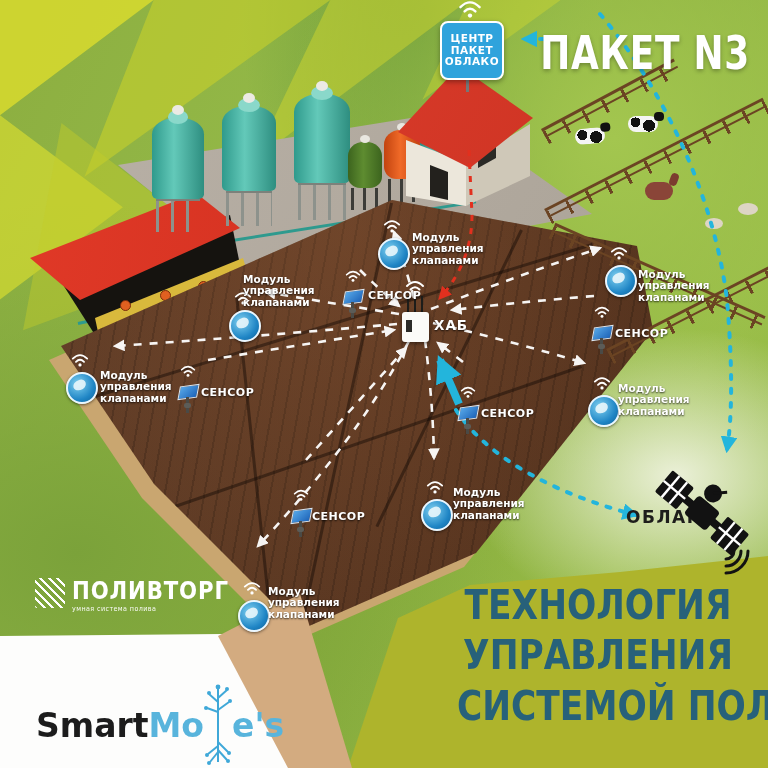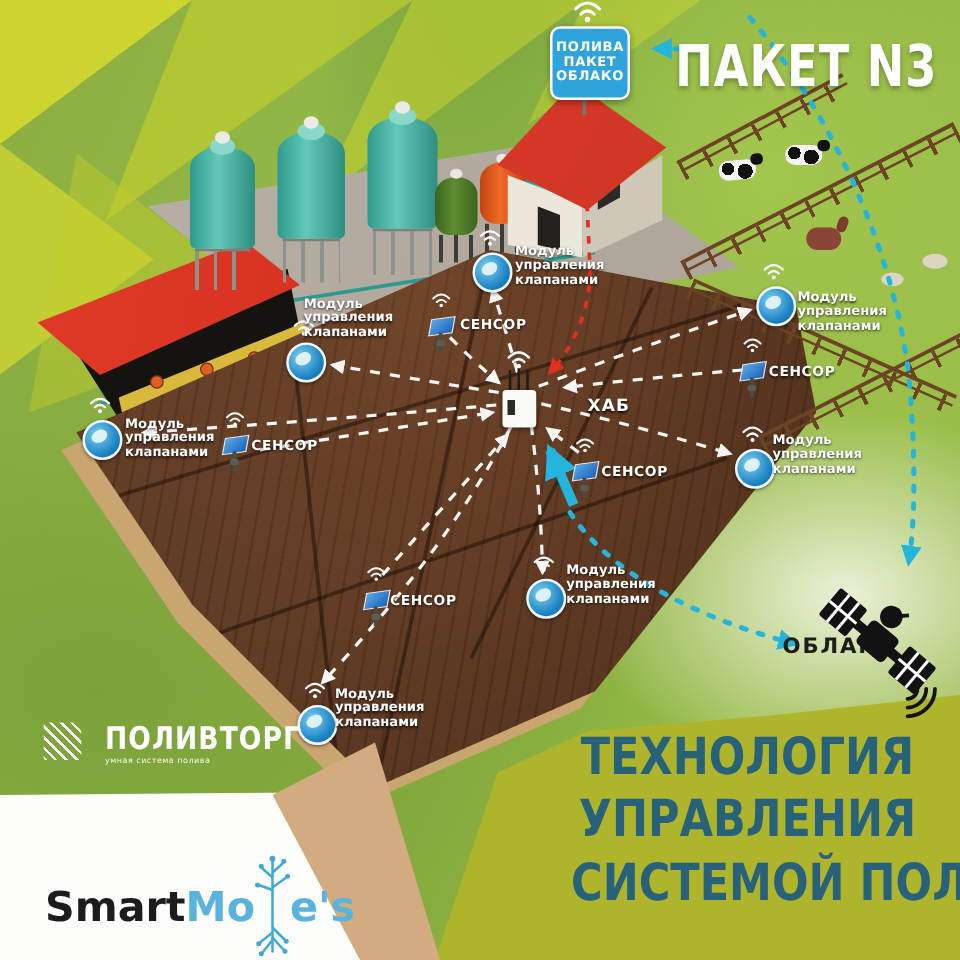--- a/index.html
+++ b/index.html
@@ -71,62 +71,62 @@
          background:repeating-linear-gradient(90deg,#6b4423 0 3px,transparent 3px 22px);}
   .fence::after{content:'';position:absolute;left:0;right:0;top:5px;border-top:2px solid #6b4423;}
   .cow{position:absolute;width:30px;height:16px;border-radius:8px;background:
        radial-gradient(circle at 25% 40%,#111 0 5px,transparent 5px),
        radial-gradient(circle at 70% 60%,#111 0 6px,transparent 6px),#f4f4f4;}
   .cow::before{content:'';position:absolute;right:-6px;top:-4px;width:10px;height:9px;border-radius:4px;background:#111;}
   .horse{position:absolute;width:28px;height:18px;border-radius:9px;background:#8a4538;}
   .horse::before{content:'';position:absolute;right:-5px;top:-9px;width:8px;height:13px;border-radius:4px;background:#7c3b2f;transform:rotate(20deg);}
   .sheep{position:absolute;border-radius:55%;background:#ddd5c4;}
   
-  .node{position:absolute;}
+  .node{position:absolute;margin-top:36px;}
   .globe{width:28px;height:28px;border-radius:50%;border:2px solid #eaf7ff;
          background:radial-gradient(circle at 35% 35%,#7fd0f0,#1f85c5 62%,#0f5f96);position:relative;box-shadow:0 1px 3px rgba(0,0,0,.5);}
   .globe::after{content:'';position:absolute;left:5px;top:6px;width:13px;height:10px;background:#e9f6fb;
          border-radius:60% 40% 55% 45%;transform:rotate(-15deg);opacity:.9;}
   .node .wifi{position:absolute;left:5px;top:-19px;}
   .node-label{position:absolute;color:#fff;font-size:10.5px;font-weight:bold;line-height:1.08;
          text-shadow:0 1px 2px rgba(0,0,0,.75);white-space:nowrap;}
   .sensor .panel{position:absolute;left:0;top:6px;width:17px;height:12px;background:linear-gradient(135deg,#57a8e8,#1d63b8);
          border:1px solid #dce9f5;transform:skewX(-18deg) rotate(-8deg);}
   .sensor .post{position:absolute;left:7px;top:18px;width:3px;height:16px;background:#4a4a46;}
   .sensor .post::after{content:'';position:absolute;left:-2px;top:6px;width:7px;height:5px;background:#5c5c57;border-radius:2px;}
   .sensor .wifi{left:1px;top:-14px;}
   .sensor-label{font-size:11px;letter-spacing:.5px;}
   
   .hub-box{position:absolute;left:402px;top:312px;width:27px;height:30px;background:#fbfbf8;border-radius:3px;
            box-shadow:0 1px 4px rgba(0,0,0,.55);}
   .hub-box::before{content:'';position:absolute;left:4px;top:8px;width:6px;height:12px;background:#2b2b28;}
   .ant{position:absolute;width:2px;background:#1d1d1a;}
   .hub-label{position:absolute;left:434px;top:317px;color:#fff;font-weight:bold;font-size:13.5px;
-             letter-spacing:1px;text-shadow:0 1px 2px rgba(0,0,0,.8);margin-left:36px;}
+             letter-spacing:1px;text-shadow:0 1px 2px rgba(0,0,0,.8);}
   
   .sign-post{left:466px;top:74px;width:3px;height:18px;background:#777;}
   .sign{position:absolute;left:440px;top:21px;width:60px;height:55px;background:#2fa3dc;border:2.5px solid #fff;
         border-radius:8px;color:#fff;font-weight:bold;font-size:10.5px;line-height:1.1;text-align:center;
         display:flex;flex-direction:column;justify-content:center;letter-spacing:.5px;box-shadow:0 2px 5px rgba(0,0,0,.35);}
   
   .pkg{position:absolute;right:18px;top:26px;color:#fff;font-size:46px;font-weight:bold;letter-spacing:1px;
        transform:scaleX(.78);transform-origin:right center;text-shadow:0 2px 5px rgba(0,0,0,.3);white-space:nowrap;}
   .yellow-block{left:0;top:0;width:768px;height:768px;
        clip-path:polygon(348px 768px,398px 618px,470px 585px,620px 572px,768px 556px,768px 768px);
        background:radial-gradient(ellipse at 62% 8%, #d2da5e 0%, rgba(210,218,94,0) 40%),#aeb42c;}
   .title{position:absolute;left:430px;top:580px;width:336px;text-align:center;color:#27617a;
          font-weight:bold;font-size:41px;line-height:1.23;transform:scaleX(.84);transform-origin:center;white-space:nowrap;}
   
   .cloud-label{position:absolute;left:626px;top:460px;color:#1d1d1b;font-weight:bold;font-size:17px;letter-spacing:1.5px;margin-top:47px;}
   
   .white-panel{left:0;top:0;width:768px;height:768px;
        clip-path:polygon(0 636px,222px 634px,292px 768px,0 768px);background:#fdfdfc;}
   .beige{left:0;top:0;width:768px;height:768px;
        clip-path:polygon(218px 636px,300px 594px,352px 768px,288px 768px);background:#d3ab80;}
-  .pt{position:absolute;left:35px;top:578px;display:flex;align-items:flex-start;gap:19px;}
+  .pt{position:absolute;left:35px;top:578px;display:flex;align-items:flex-start;gap:7px;}
   .pt-mark{width:30px;height:30px;background:repeating-linear-gradient(45deg,#fff 0 2px,transparent 2px 6px);
            border-radius:2px;}
   .pt-name{color:#fff;font-size:25px;font-weight:bold;letter-spacing:1px;line-height:1;transform:scaleX(.85);transform-origin:left;}
   .pt-tag{color:#fff;font-size:8px;letter-spacing:.5px;transform:scale(.8);transform-origin:left top;margin-top:2px;opacity:.95;}
   .sm{position:absolute;left:36px;top:682px;display:flex;align-items:center;font-size:33px;font-weight:bold;}
   .sm .p1{color:#1c1c1c;text-align:right;}
   .sm .p2{color:#58b4dc;}
   .sm .p3{color:#58b4dc;}
   .sm svg{margin:0 -3px;}
 </style>
@@ -445,21 +445,21 @@
 
   <svg class="abs" style="left:458px;top:0;" width="24" height="18" viewBox="0 0 20 15">
       <g fill="none" stroke="#fff" stroke-width="2" stroke-linecap="round">
         <path d="M2 6 Q10 -2 18 6"></path>
         <path d="M5.5 9.5 Q10 5 14.5 9.5"></path>
       </g>
       <circle cx="10" cy="13" r="1.8" fill="#fff"></circle>
     </svg>
   <div class="abs sign-post"></div>
   <div class="sign">
-    <div>ПОЛИВА</div>
+    <div>ЦЕНТР</div>
     <div>ПАКЕТ</div>
     <div>ОБЛАКО</div>
   </div>
 
   <div class="pkg">ПАКЕТ N3</div>
 
   <div class="cloud-label">ОБЛАКО</div>
   <svg class="abs" style="left:630px;top:455px;" width="138" height="130" viewBox="0 0 138 130">
     <g transform="translate(72,58) rotate(40)" fill="#121212">
       <rect x="-44" y="-4" width="88" height="8"></rect>

